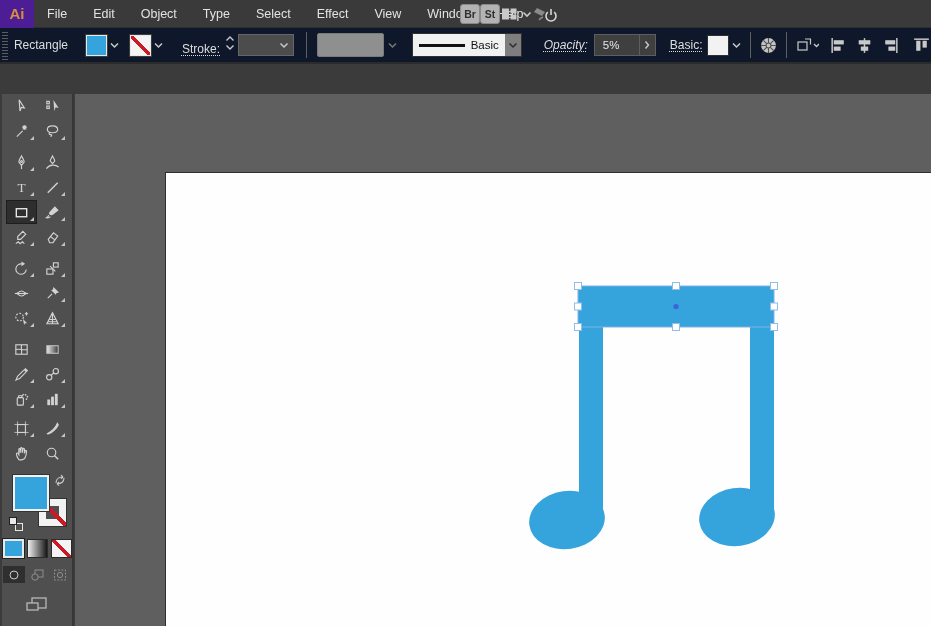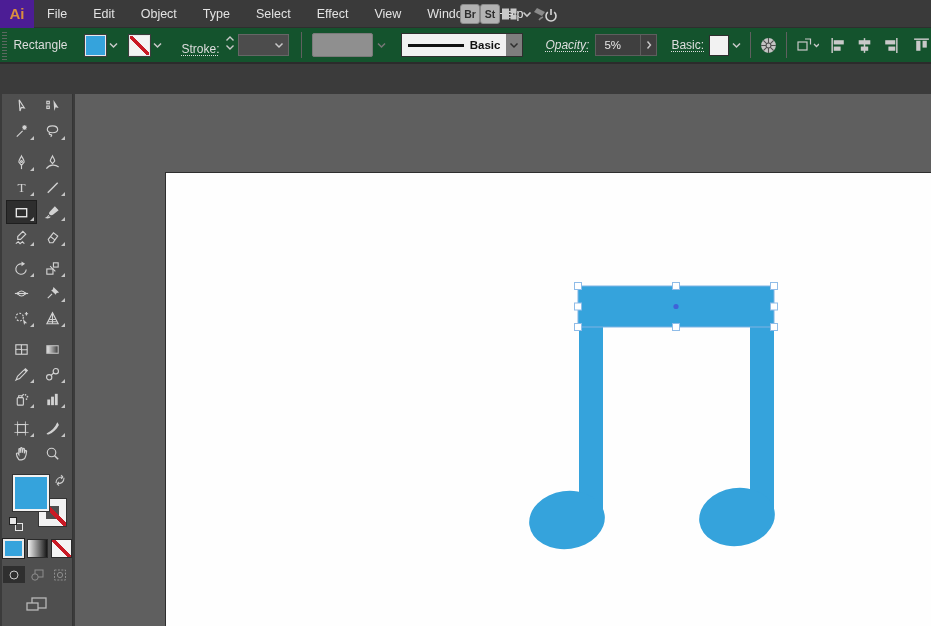--- a/index.html
+++ b/index.html
@@ -11,21 +11,21 @@
     display:flex; align-items:center; border-bottom:1px solid #2E2E2E; z-index:10;}
   #ai-logo { width:34px; height:28px; display:flex; align-items:center; justify-content:center;
     color:#D98E3F; font-weight:bold; font-size:15px; background:#4c1d95; }
   .menu-item { color:#E3E3E3; font-size:12.5px; padding:0 13px; height:28px; display:flex; align-items:center; cursor:default;}
   #menu-icons { position:absolute; left:460px; top:0; height:28px; display:flex; align-items:center; gap:0;}
   .sq-btn { width:20px; height:20px; background:#B3B3B3; border:1px solid #8A8A8A; border-radius:3px;
     color:#2E2E2E; font-size:10.5px; font-weight:bold; display:flex; align-items:center; justify-content:center;}
   .mi { display:flex; align-items:center; gap:4px; }
 
   
-  #ctrlbar { position:absolute; left:0; top:28px; width:931px; height:36px; background:#14532d;
+  #ctrlbar { position:absolute; left:0; top:28px; width:931px; height:36px; background:#0f172a;
     border-bottom:2px solid #2B2B2B; display:flex; align-items:center; z-index:9; }
   .grip-v { width:7px; height:30px; margin-left:2px;
     background:repeating-linear-gradient(0deg,#6E6E6E 0 1px,transparent 1px 3px); opacity:.8;}
   .cb-label { color:#DEDEDE; font-size:12px; }
   .cb-label.dotted { text-decoration: underline dotted; text-underline-offset:2px; }
   .swatch { width:21px; height:21px; border:1px solid #E9E9E9; box-shadow:0 0 0 1px #3C3C3C; }
   .swatch.none { background:linear-gradient(45deg,#F4F4F4 44%,#C91A25 44%,#C91A25 56%,#F4F4F4 56%); }
   .chev { display:flex; align-items:center; }
   .combo { height:22px; background:#4C4C4C; border:1px solid #666; display:flex; align-items:center; justify-content:flex-end; }
   .vsep { width:1px; height:26px; background:#414141; border-right:1px solid #606060; }
@@ -158,21 +158,21 @@
   <div class="vsep" style="margin:0 10px 0 12px;"></div>
 
   <div style="width:78px; height:24px; background:#8F8F8F; border:1px solid #7A7A7A; border-radius:2px;"></div>
   <div class="chev" style="margin-left:3px;">
     <svg width="11" height="7" viewBox="0 0 10 7">
         <path d="M1.5 1.5 L5 5 L8.5 1.5" stroke="#777" stroke-width="1.5" fill="none"></path>
       </svg>
   </div>
 
   <div style="display:flex; margin-left:14px; height:24px; border:1px solid #2F2F2F;">
-    <div style="width:104px; background:#F1F1F1; display:flex; align-items:center; padding:0 6px;font-weight:bold;">
+    <div style="width:92px; background:#F1F1F1; display:flex; align-items:center; padding:0 6px;">
       <div style="flex:1; height:3px; background:#111; margin-right:6px;"></div>
       <span style="font-size:11.5px; color:#111;">Basic</span>
     </div>
     <div style="width:16px; background:#7E7E7E; display:flex; align-items:center; justify-content:center;">
       <svg width="10" height="7" viewBox="0 0 10 7">
           <path d="M1.5 1.5 L5 5 L8.5 1.5" stroke="#2E2E2E" stroke-width="1.5" fill="none"></path>
         </svg>
     </div>
   </div>
 

